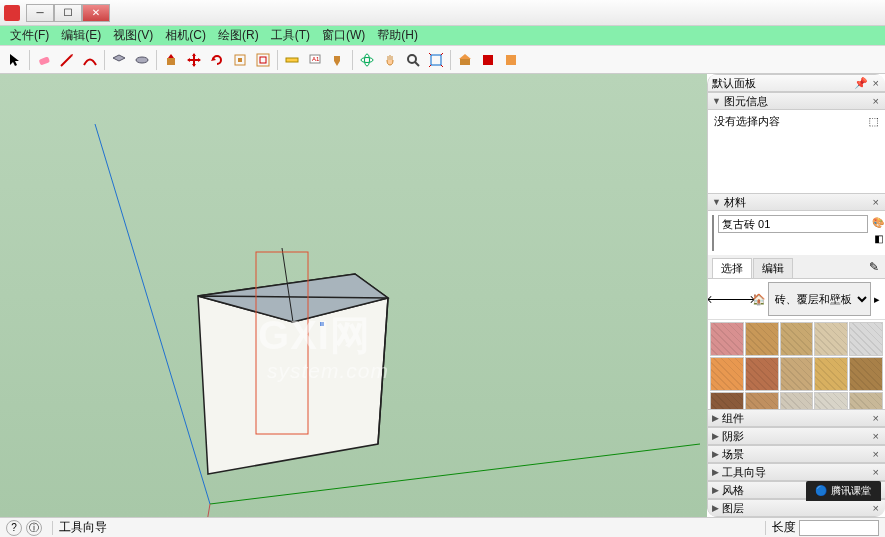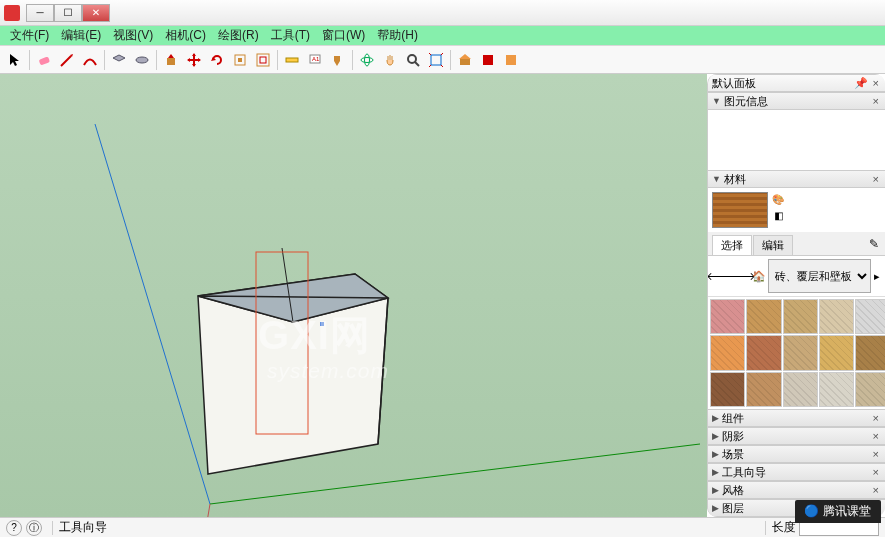--- a/index.html
+++ b/index.html
@@ -50,21 +50,21 @@
     .bc-select { flex: 1; border: 1px solid #aaa; font-size: 11px; height: 34px; padding: 0 2px; }
     
     .texture-grid { display: grid; grid-template-columns: repeat(5, 1fr); padding: 2px; background: #fff; gap: 1px; flex: 1; overflow-y: auto; }
     .tex { aspect-ratio: 1; border: 1px solid #ccc; cursor: pointer; }
     
     .statusbar { height: 20px; background: #f5f5f5; border-top: 1px solid #ccc; display: flex; align-items: center; padding: 0 6px; font-size: 12px; }
     .sb-icon { width: 16px; height: 16px; border: 1px solid #aaa; border-radius: 50%; display: flex; align-items: center; justify-content: center; font-size: 10px; margin-right: 4px; cursor: pointer; }
     .sb-sep { width: 1px; height: 14px; background: #ccc; margin: 0 6px; }
     .sb-spacer { flex: 1; }
     .sb-input { border: 1px solid #aaa; width: 80px; height: 16px; font-size: 11px; padding: 0 2px; }
-    .tencent-badge { position: absolute; bottom: 14px; right: 4px; background: #222; color: #fff; font-size: 12px; padding: 3px 10px; border-radius: 2px 2px 0 0; }
+    .tencent-badge { position: absolute; bottom: 36px; right: 4px; background: #222; color: #fff; font-size: 10px; padding: 3px 10px; border-radius: 2px 2px 0 0; }
   </style>
 </head>
 <body>
 
 <div class="titlebar">
   <div class="titlebar-icon"></div>
   <div class="winbtns">
     <div class="winbtn">─</div>
     <div class="winbtn">☐</div>
     <div class="winbtn close">✕</div>
@@ -233,30 +233,35 @@
       <span>默认面板</span>
       <span><span class="x">📌</span><span class="x">×</span></span>
     </div>
 
     <div class="panel-header">
         <span class="arrow">▼</span>
         <span>图元信息</span>
         <span class="spacer"></span>
         <span class="x">×</span>
       </div>
+    <div class="panel-row">
+      <span>没有选择内容</span>
+      <span style="cursor:pointer;">⬚</span>
+    </div>
     <div style="flex:0 0 60px;background:#fff;"></div>
 
     <div class="panel-header">
         <span class="arrow">▼</span>
         <span>材料</span>
         <span class="spacer"></span>
         <span class="x">×</span>
       </div>
     <div class="material-preview">
       <div class="mat-swatch"></div>
+      <input class="mat-input" value="复古砖 01" style="">
       <div class="mat-icons">
         <div class="mat-tiny-btn">🎨</div>
         <div class="mat-tiny-btn">◧</div>
       </div>
     </div>
     <div class="tabs-row">
       <div class="tab active">选择</div>
       <div class="tab">编辑</div>
       <div class="spacer"></div>
       <div class="pencil-icon">✎</div>

